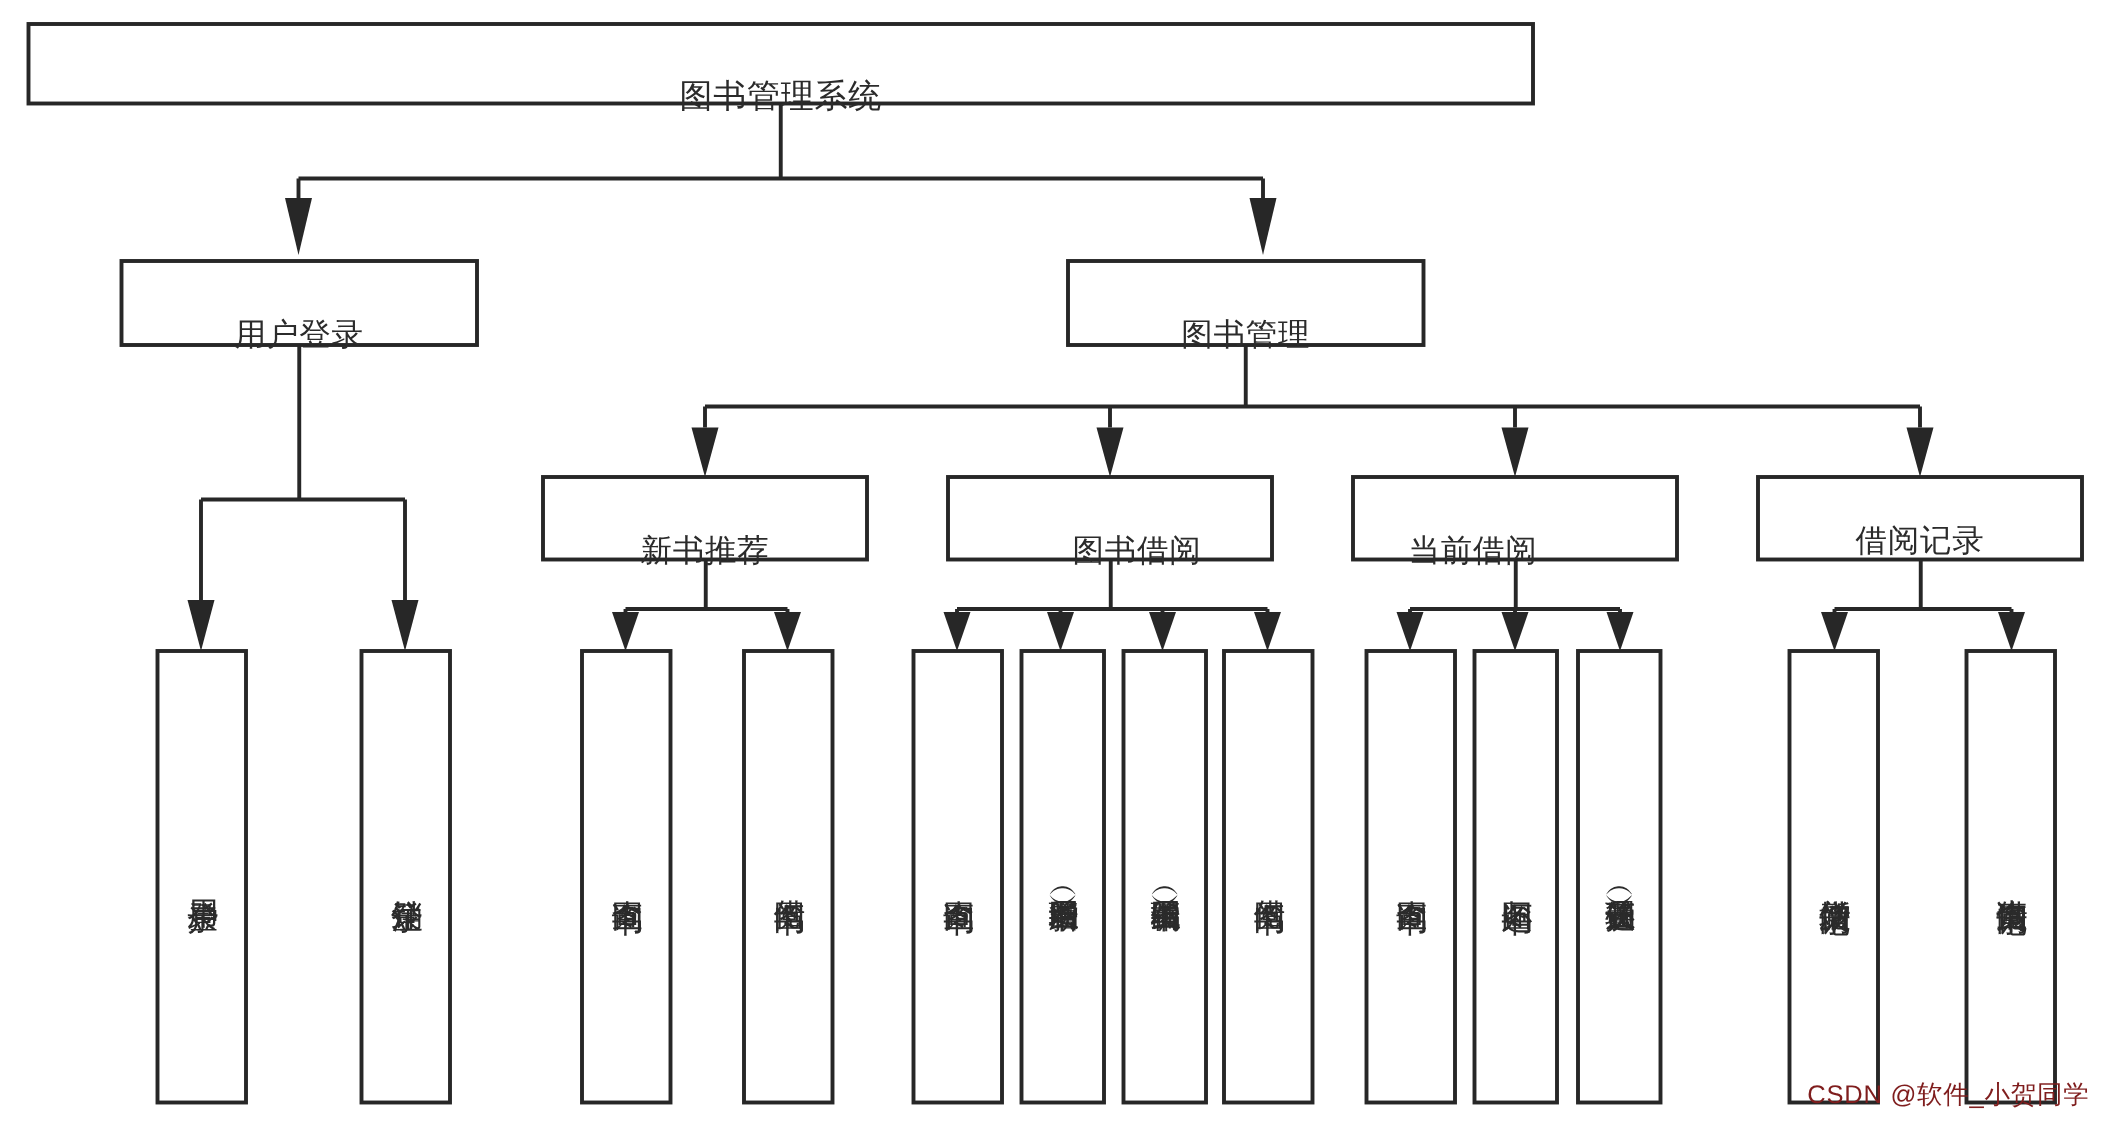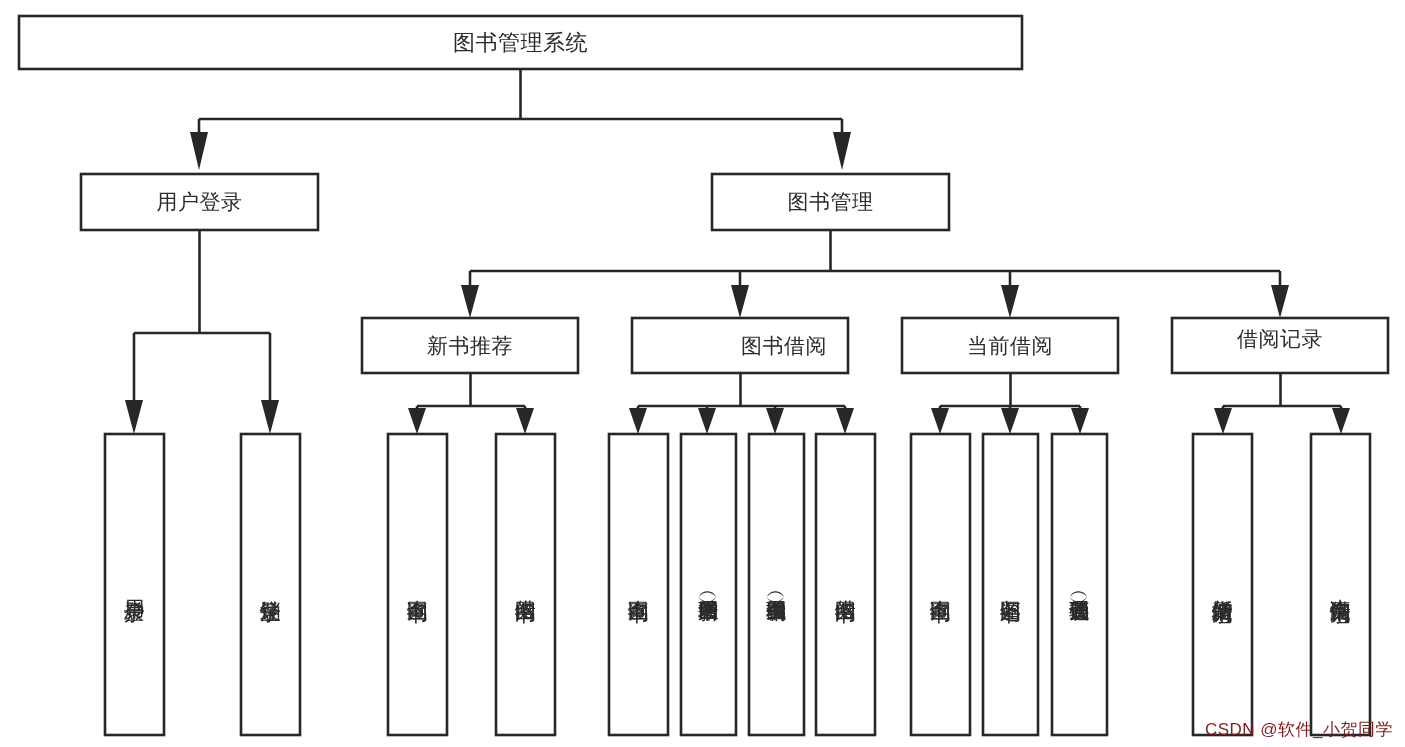--- a/index.html
+++ b/index.html
@@ -45,20 +45,21 @@
   .node-label-h {
     position: absolute;
     display: flex;
     align-items: center;
     justify-content: center;
     color: #2b2b2b;
     font-size: 21px;
     letter-spacing: 0.5px;
     white-space: nowrap;
     pointer-events: none;
+    margin-top: 21px;
   }
   .node-label-h.root {
     font-size: 22px;
   }
   .node-label-v {
     position: absolute;
     display: flex;
     align-items: center;
     justify-content: center;
     color: #2b2b2b;
@@ -179,22 +180,22 @@
     <rect class="node-box" x="1311" y="434" width="59" height="301"></rect>
 
   </svg>
 
   <div class="node-label-h root" style="left:19px; top:16px; width:1003px; height:53px;">图书管理系统</div>
 
   <div class="node-label-h" style="left:81px; top:174px; width:237px; height:56px;">用户登录</div>
   <div class="node-label-h" style="left:712px; top:174px; width:237px; height:56px;">图书管理</div>
 
   <div class="node-label-h" style="left:362px; top:318px; width:216px; height:55px;">新书推荐</div>
-  <div class="node-label-h" style="left:658px; top:318px; width:204px; height:55px;padding-left:24px;">图书借阅</div>
-  <div class="node-label-h" style="left:902px; top:318px; width:216px; height:55px;">当前借阅</div>
+  <div class="node-label-h" style="left:632px; top:318px; width:204px; height:55px;padding-left:24px;">图书借阅</div>
+  <div class="node-label-h" style="left:874px; top:318px; width:216px; height:55px;">当前借阅</div>
   <div class="node-label-h" style="left:1172px; top:318px; width:216px; height:42px;">借阅记录</div>
 
   <div class="node-label-v" style="left:105px; top:434px; width:59px; height:301px;">用户登录</div>
   <div class="node-label-v" style="left:241px; top:434px; width:59px; height:301px;">注销登录</div>
 
   <div class="node-label-v" style="left:388px; top:434px; width:59px; height:301px;">查询图书</div>
   <div class="node-label-v" style="left:496px; top:434px; width:59px; height:301px;">借阅图书</div>
 
   <div class="node-label-v" style="left:609px; top:434px; width:59px; height:301px;">查询图书</div>
   <div class="node-label-v tight" style="left:681px; top:436px; width:55px; height:297px;">新增图书（管理员）</div>

